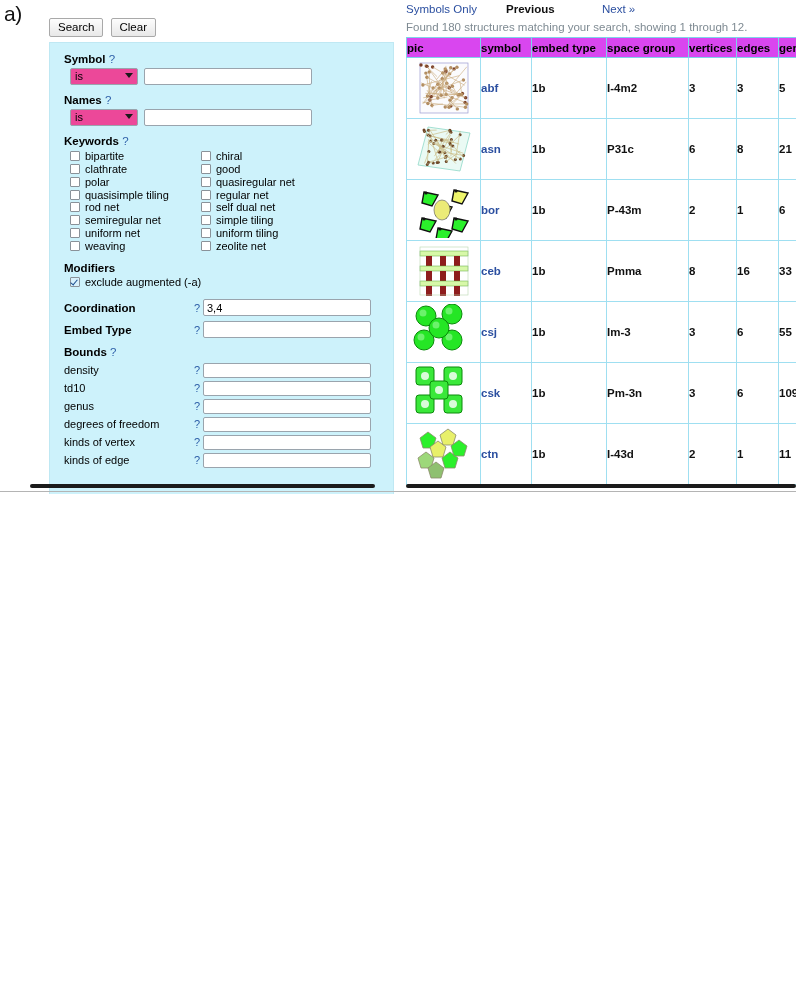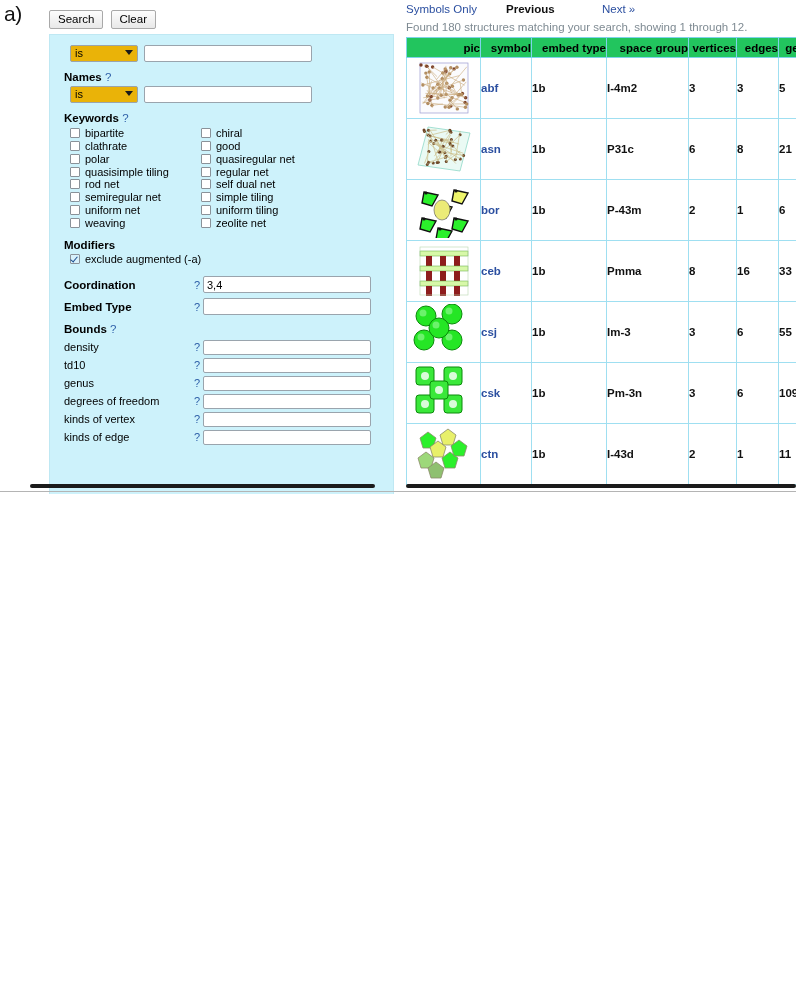--- a/index.html
+++ b/index.html
@@ -56,21 +56,21 @@
   .qm{color:#2d5fa8;font-weight:normal;}
   .row-select{display:flex;align-items:center;margin:0 0 9px 6px;}
   select.sel{
     -webkit-appearance:none;appearance:none;
     width:68px;height:17px;
     font-family:"Liberation Sans", sans-serif;
     font-size:11px;
     padding:0 14px 0 4px;
     border:1px solid #9aa4ad;
     border-radius:2px;
-    background:#eab308;
+    background:#ec4899;
     color:#000;
     line-height:15px;
   }
   .sel-wrap{position:relative;display:inline-block;}
   .sel-wrap .caret{
     position:absolute;right:5px;top:5px;
     width:0;height:0;pointer-events:none;
     border-left:4px solid transparent;
     border-right:4px solid transparent;
     border-top:5px solid #1a1a1a;
@@ -152,28 +152,28 @@
     font-size:11.5px;
     margin-bottom:4px;
   }
   table.results{
     border-collapse:collapse;
     width:100%;
     table-layout:fixed;
     border:1px solid #7fd3ea;
   }
   table.results th{
-    background:#22c55e;
+    background:#d946ef;
     border:1px solid #7fd3ea;
     font-size:11.5px;
     font-weight:bold;
     color:#000;
     height:19px;
     padding:0;
-    text-align:right;
+    text-align:left;
   }
   table.results td{
     border:1px solid #9fdff1;
     font-size:11.5px;
     color:#111;
     font-weight:bold;
     padding:0;
     background:#fff;
   }
   table.results td.sym{color:#2b4fa0;}
@@ -203,29 +203,33 @@
     height:4px;background:#1b1b1b;border-radius:2px;
   }
 </style>
 </head>
 <body>
 
 <div class="panel" id="panel-a">
 
   <div class="panel-letter" style="top:2px;">a)</div>
 
-  <div class="form-col" style="top:10px;padding-left:19px;">
+  <div class="form-col" style="top:18px;padding-left:19px;">
     <div class="btn-row">
       <span class="btn">Search</span>
       <span class="btn">Clear</span>
     </div>
 
     <div class="form-box" style="height:447px;">
       <div class="form-inner">
 
+        <div class="fld-label">
+          <span>Symbol</span>
+          <span class="qm">?</span>
+        </div>
         <div class="row-select">
           <span class="sel-wrap">
             <select class="sel">
               <option>is</option>
             </select>
             <span class="caret"></span>
           </span>
           <input class="txt txt-wide" value="" style="">
         </div>
 

